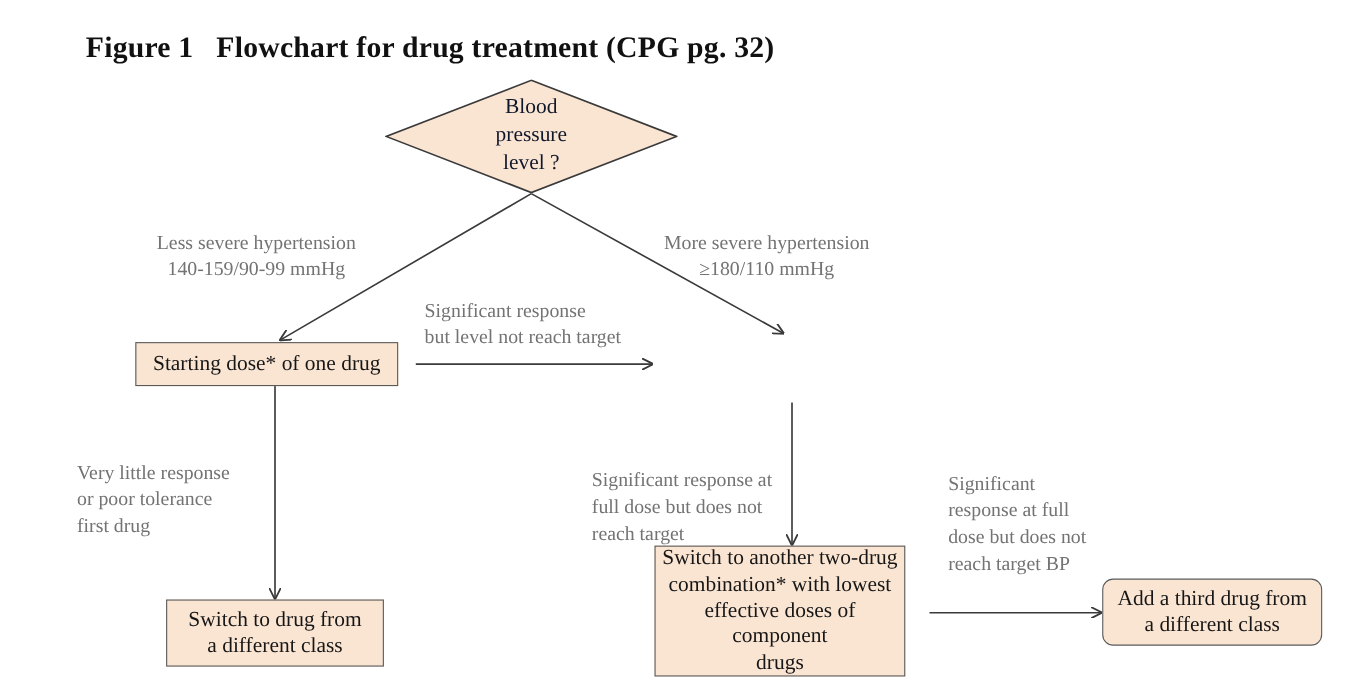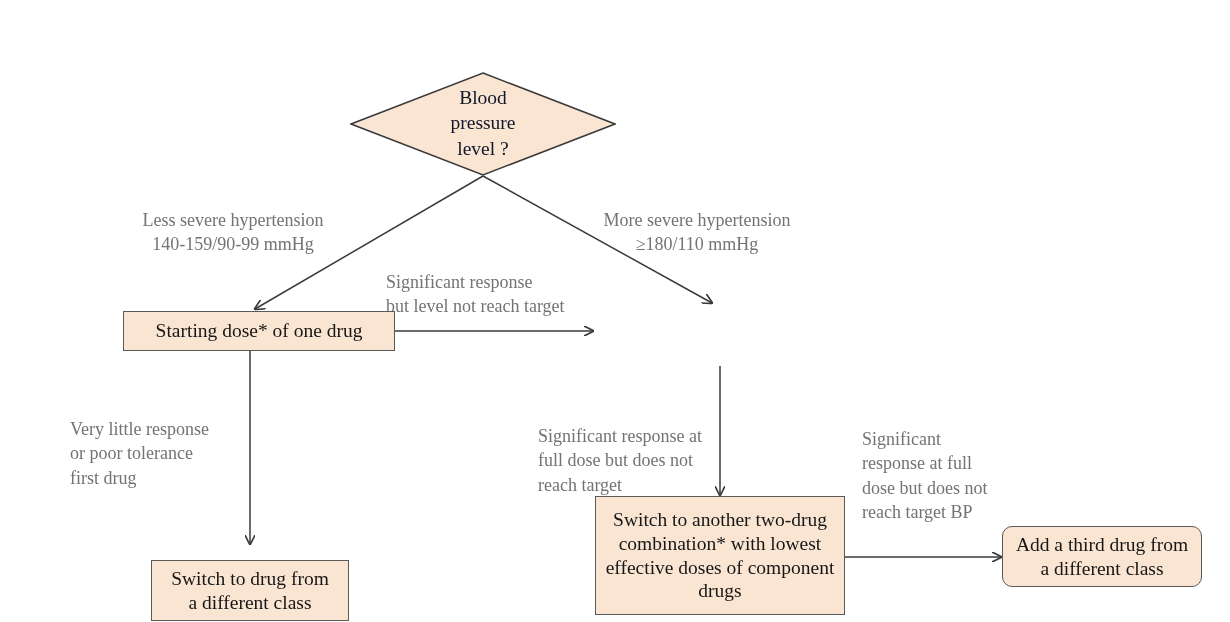--- a/index.html
+++ b/index.html
@@ -82,20 +82,21 @@
     z-index: 0;
     pointer-events: none;
   }
   .node, .decision, .edge-label, #figure-title { z-index: 3; }
 </style>
 </head>
 <body>
 
 <div id="page">
 
+  <div id="figure-title">Figure 1   Flowchart for drug treatment (CPG pg. 32)</div>
 
   <svg id="edges" viewBox="0 0 1230 622" width="1230" height="622">
     <defs>
       <marker id="arrow" viewBox="0 0 10 10" refX="9" refY="5" markerWidth="7" markerHeight="7" orient="auto-start-reverse">
         <path d="M 0 0 L 10 5 L 0 10" fill="none" stroke="#3a3a3a" stroke-width="1.6"></path>
       </marker>
     </defs>
 
     <line x1="483" y1="176" x2="255" y2="309" stroke="#3a3a3a" stroke-width="1.5" marker-end="url(#arrow)"></line>
 
@@ -134,27 +135,27 @@
 
   <div class="edge-label" style="left:538px; top:396px; width:190px;margin-top:28px;">Significant  response at
 full  dose but does not
 reach target</div>
 
   <div class="edge-label" style="left:862px; top:427px; width:155px;">Significant
 response at full
 dose but does not
 reach target BP</div>
 
-  <div class="node" style="left:123px; top:311px; width:272px; height:40px;">Starting dose* of one drug</div>
+  <div class="node" style="left:123px; top:311px; width:239px; height:40px;">Starting dose* of one drug</div>
 
 
-  <div class="node" style="left:151px; top:560px; width:198px; height:61px;">Switch to drug from
+  <div class="node" style="left:151px; top:545px; width:198px; height:61px;">Switch to drug from
 a different class</div>
 
-  <div class="node" style="left:595px; top:496px; width:250px; height:119px;">Switch to another two-drug
+  <div class="node" style="left:595px; top:496px; width:228px; height:119px;">Switch to another two-drug
 combination* with lowest
 effective doses of component
 drugs</div>
 
   <div class="node" style="left:1002px; top:526px; width:200px; height:61px;border-radius:10px;">Add a third drug from
 a different class</div>
 
 </div>
 
 </body></html>

